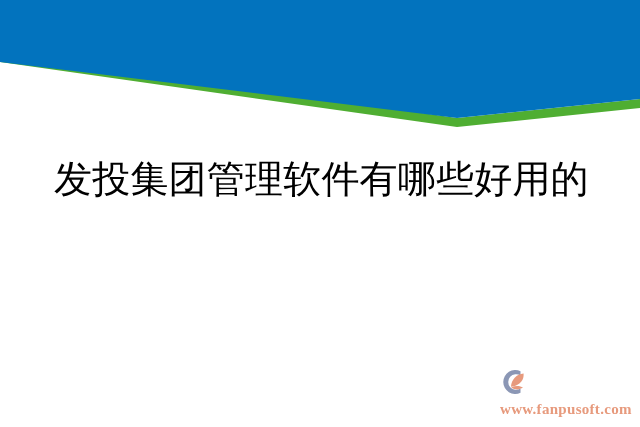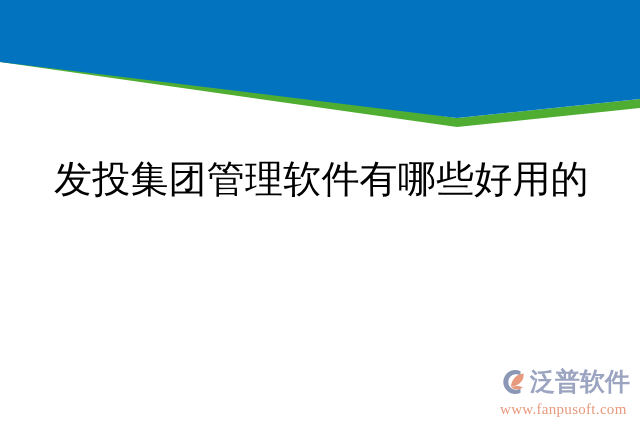--- a/index.html
+++ b/index.html
@@ -85,21 +85,21 @@
     line-height: 30px;
     font-weight: 700;
     color: #9ba4c0;
     letter-spacing: 0px;
     white-space: nowrap;
   }
   .logo-url {
     font-family: "Liberation Serif", "DejaVu Serif", serif;
     font-size: 15px;
     line-height: 18px;
-    font-weight: 400;
+    font-weight: 700;
     color: #e79a7d;
     letter-spacing: 0.3px;
     white-space: nowrap;
     margin-top: 1px;
     padding-left: 2px;
   }
 </style>
 </head>
 <body>
 
@@ -122,18 +122,17 @@
     <div class="logo-row">
       <span class="logo-mark">
         <svg viewBox="0 0 30 30" xmlns="http://www.w3.org/2000/svg" aria-hidden="true">
 
           <path d="M22.5 4.2 A12 12 0 1 0 22.5 25.8 L22.5 21.4 A7.8 7.8 0 1 1 22.5 8.6 Z" fill="#8b97b5"></path>
 
           <path d="M25.6 6.4 C18.5 6.9 13.2 12.6 13.0 19.8 C17.6 19.4 21.0 17.6 23.4 14.6 C25.2 12.3 25.8 9.3 25.6 6.4 Z" fill="#e79a7d"></path>
           <path d="M13.2 20.4 C17.3 23.1 21.4 22.9 25.0 20.6 C21.9 18.6 17.4 18.5 13.2 20.4 Z" fill="#e79a7d"></path>
         </svg>
       </span>
-      <span class="logo-word">泛普软件</span>
     </div>
     <div class="logo-url">www.fanpusoft.com</div>
   </div>
 
 </div>
 
 </body></html>

